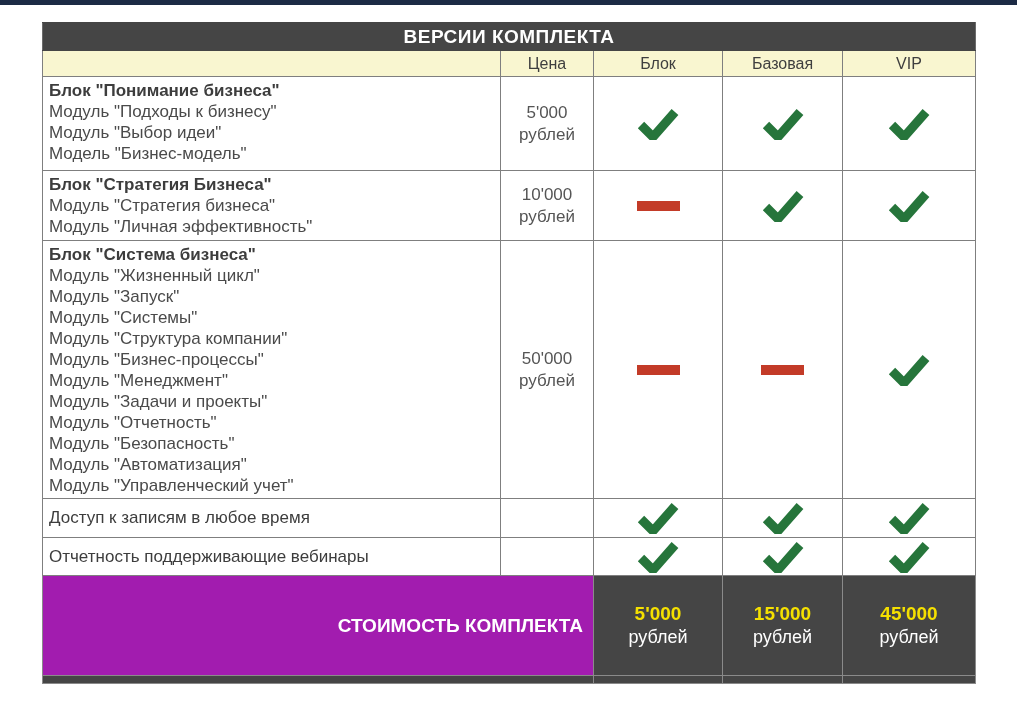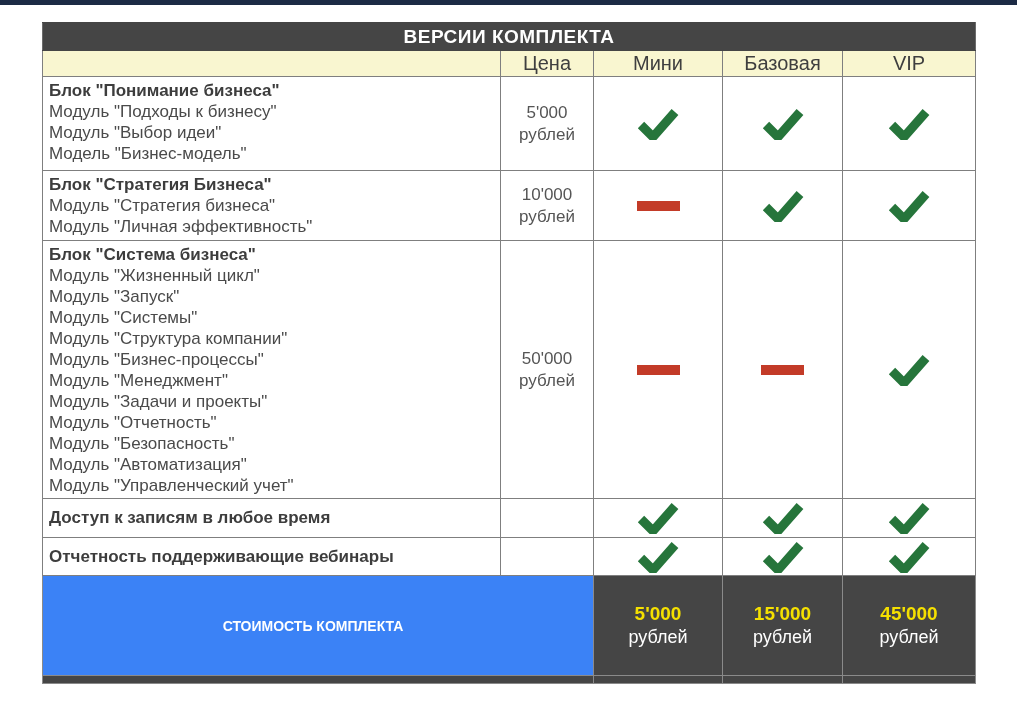--- a/index.html
+++ b/index.html
@@ -38,40 +38,40 @@
     letter-spacing: 0.5px;
     height: 28px;
     border-color: #454545 #6b6b6b;
   }
   
   td.colhead {
     background: #f9f6d0;
     color: #3f3f3f;
     text-align: center;
     vertical-align: middle;
-    font-size: 20px;
+    font-size: 16px;
     height: 26px;
   }
   
   td.desc {
     vertical-align: top;
     text-align: left;
     padding: 3px 4px 2px 6px;
     color: #4a4a4a;
     font-size: 17px;
     line-height: 21px;
   }
   .block-title { font-weight: bold; color: #3d3d3d; }
   td.desc-simple {
     vertical-align: middle;
     text-align: left;
     padding: 2px 4px 2px 6px;
     color: #3d3d3d;
     font-size: 17px;
-    font-weight: bold;
+    font-weight: normal;
   }
   
   td.price {
     vertical-align: middle;
     text-align: center;
     color: #555555;
     font-size: 17px;
     line-height: 22px;
   }
   
@@ -82,25 +82,25 @@
   .check-icon { display: inline-block; vertical-align: middle; }
   .dash-icon {
     display: inline-block;
     vertical-align: middle;
     width: 43px;
     height: 10px;
     background: #c33b28;
   }
   
   td.footer-label {
-    background: #3b82f6;
+    background: #a21caf;
     color: #ffffff;
-    font-size: 14px;
+    font-size: 19px;
     font-weight: bold;
-    text-align: center;
+    text-align: right;
     vertical-align: middle;
     padding-right: 10px;
     height: 100px;
     border-color: #8a8a8a;
   }
   td.footer-price {
     background: #454545;
     text-align: center;
     vertical-align: middle;
     border-color: #8a8a8a;
@@ -136,21 +136,21 @@
   </colgroup>
 
   <tbody>
       <tr>
     <td class="title-cell" colspan="5">ВЕРСИИ КОМПЛЕКТА</td>
   </tr>
 
   <tr>
     <td class="colhead"></td>
     <td class="colhead">Цена</td>
-    <td class="colhead">Мини</td>
+    <td class="colhead">Блок</td>
     <td class="colhead">Базовая</td>
     <td class="colhead">VIP</td>
   </tr>
 
   <tr class="r-feat0">
     <td class="desc">
       <div class="block-title">Блок "Понимание бизнеса"</div>
       <div>Модуль "Подходы к бизнесу"</div>
       <div>Модуль "Выбор идеи"</div>
       <div>Модель "Бизнес-модель"</div>

